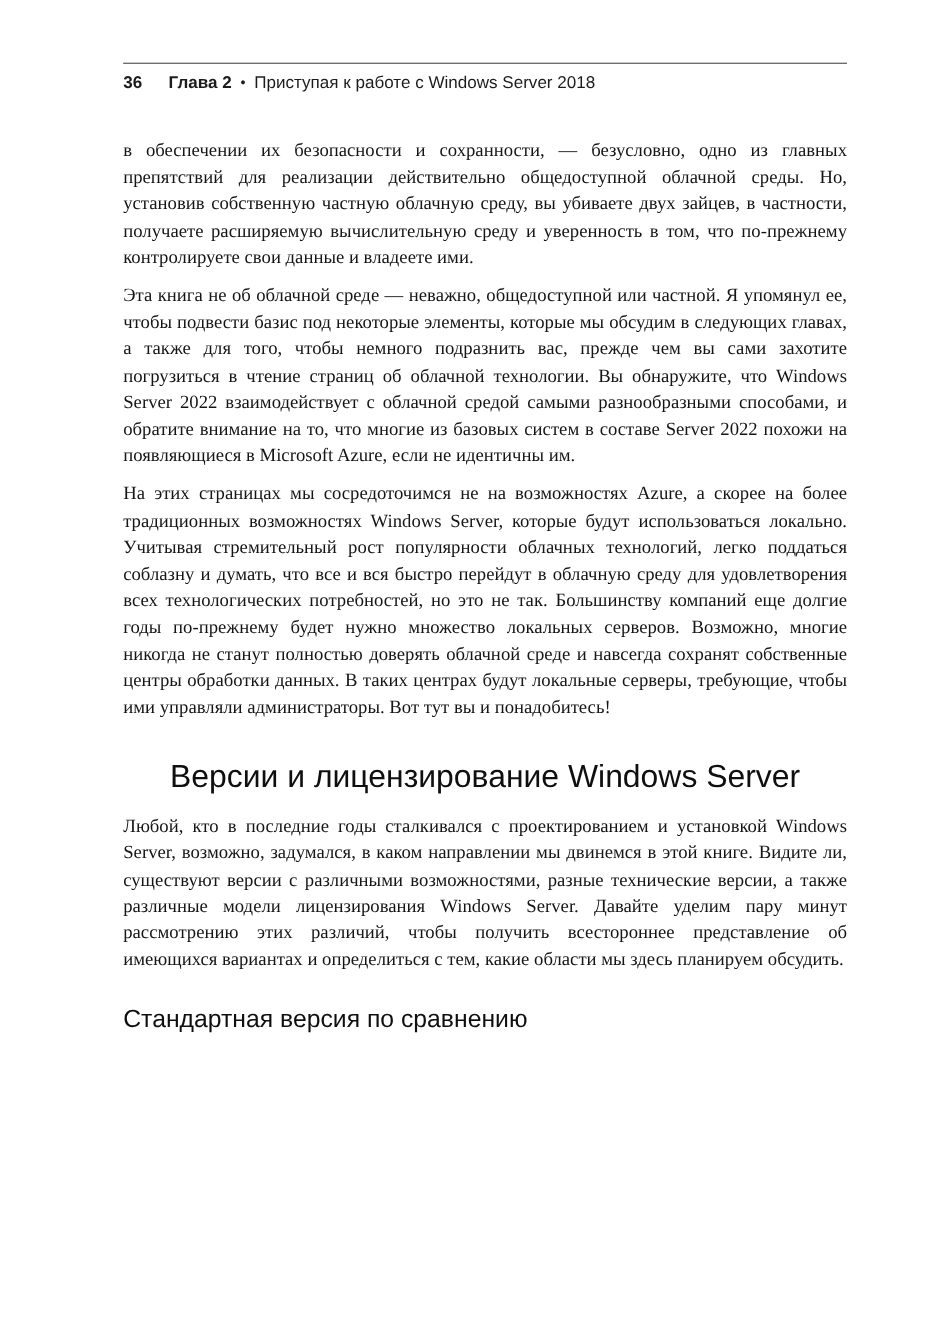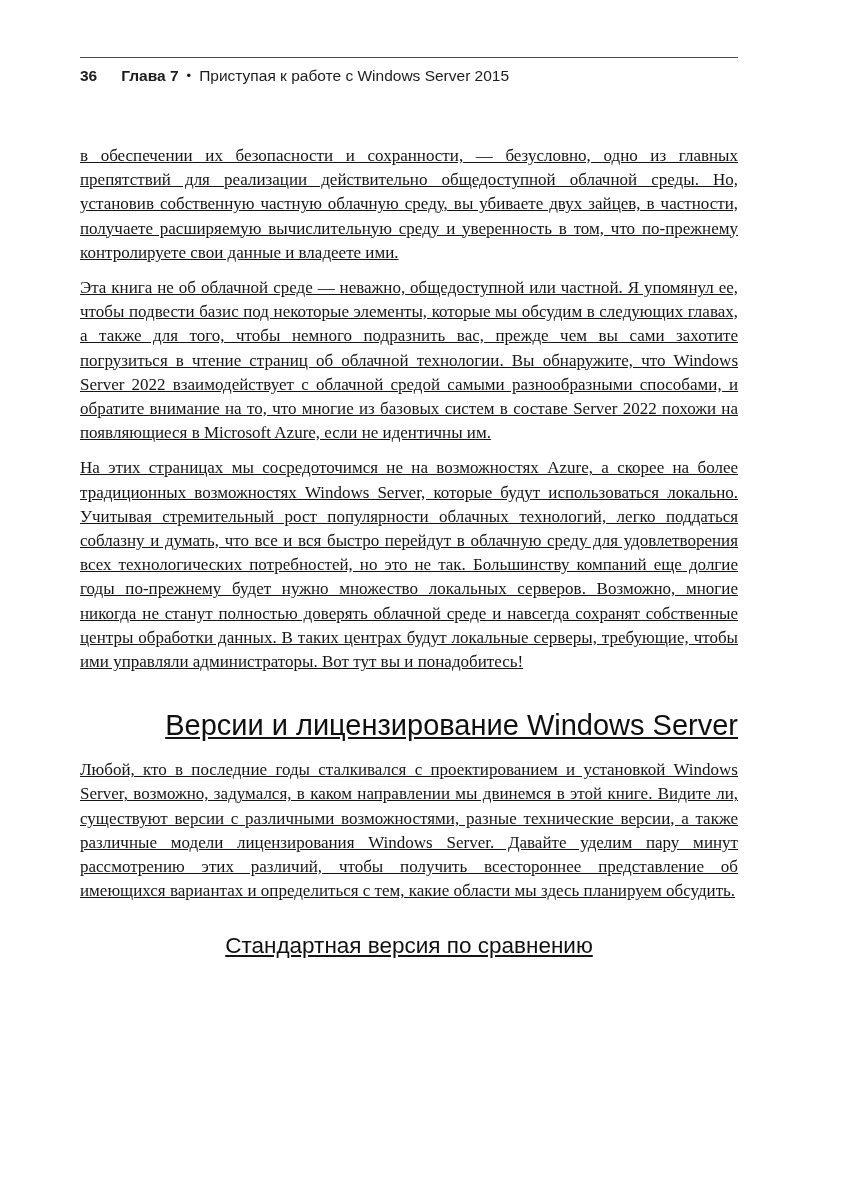--- a/index.html
+++ b/index.html
@@ -9,21 +9,21 @@
   .page {
     position: relative;
     width: 849px;
     height: 1200px;
     background: #ffffff;
     overflow: hidden;
   }
 
   .content {
     position: absolute;
-    left: 80px;
+    left: 112px;
     top: 0;
     width: 658px;
   }
 
   .top-rule {
     margin-top: 57px;
     border-top: 1px solid #4a4a4a;
     height: 0;
   }
 
@@ -47,69 +47,68 @@
     margin: 0 8px;
     font-size: 13px;
     position: relative;
     top: -1px;
   }
   .running-head .htitle {
     font-weight: 400;
   }
 
   .body-text {
-    margin-top: 59px;
+    margin-top: 40px;
     font-family: "Liberation Serif", "DejaVu Serif", serif;
     font-size: 17px;
     line-height: 24.2px;
     color: #151515;
     text-align: justify;
-    text-decoration: underline;
   }
 
   .body-text p {
     margin: 0 0 11px 0;
   }
   .body-text p:last-child {
     margin-bottom: 0;
   }
 
   h1.section-heading {
     font-family: "Liberation Sans", "DejaVu Sans", sans-serif;
     font-size: 29px;
     font-weight: 500;
     color: #0f0f0f;
     margin: 34px 0 16px 0;
     line-height: 34px;
-    text-align: right;
+    text-align: center;
   }
 
   h2.subsection-heading {
     font-family: "Liberation Sans", "DejaVu Sans", sans-serif;
     font-size: 22.5px;
     font-weight: 500;
     color: #0f0f0f;
     margin: 28px 0 16px 0;
     line-height: 29px;
-    text-align: center;
+    text-align: left;
   }
 </style>
 </head>
 <body>
 
 <div class="page">
   <div class="content">
 
     <div class="top-rule"></div>
 
     <div class="running-head">
       <span class="pagenum">36</span>
-      <span class="chapter">Глава 7</span>
+      <span class="chapter">Глава 2</span>
       <span class="sep">•</span>
-      <span class="htitle">Приступая к работе с Windows Server 2015</span>
+      <span class="htitle">Приступая к работе с Windows Server 2018</span>
     </div>
 
     <div class="body-text">
 
       <p>в обеспечении их безопасности и сохранности, — безусловно, одно из главных препятствий для реализации действительно общедоступной облачной среды. Но, установив собственную частную облачную среду, вы убиваете двух зайцев, в частности, получаете расширяемую вычислительную среду и уверенность в том, что по-прежнему контролируете свои данные и владеете ими.</p>
       <p>Эта книга не об облачной среде — неважно, общедоступной или частной. Я упомянул ее, чтобы подвести базис под некоторые элементы, которые мы обсудим в следующих главах, а также для того, чтобы немного подразнить вас, прежде чем вы сами захотите погрузиться в чтение страниц об облачной технологии. Вы обнаружите, что Windows Server 2022 взаимодействует с облачной средой самыми разнообразными способами, и обратите внимание на то, что многие из базовых систем в составе Server 2022 похожи на появляющиеся в Microsoft Azure, если не идентичны им.</p>
       <p>На этих страницах мы сосредоточимся не на возможностях Azure, а скорее на более традиционных возможностях Windows Server, которые будут использоваться локально. Учитывая стремительный рост популярности облачных технологий, легко поддаться соблазну и думать, что все и вся быстро перейдут в облачную среду для удовлетворения всех технологических потребностей, но это не так. Большинству компаний еще долгие годы по-прежнему будет нужно множество локальных серверов. Возможно, многие никогда не станут полностью доверять облачной среде и навсегда сохранят собственные центры обработки данных. В таких центрах будут локальные серверы, требующие, чтобы ими управляли администраторы. Вот тут вы и понадобитесь!</p>
 
       <h1 class="section-heading">Версии и лицензирование Windows Server</h1>
 

